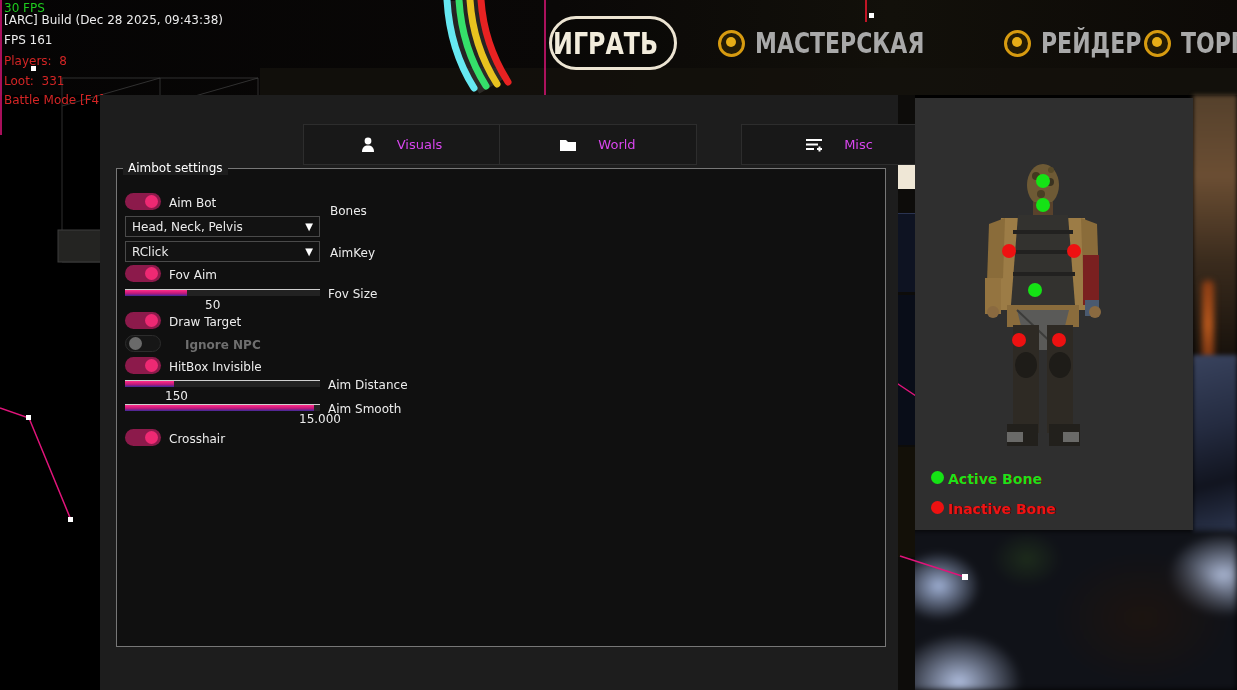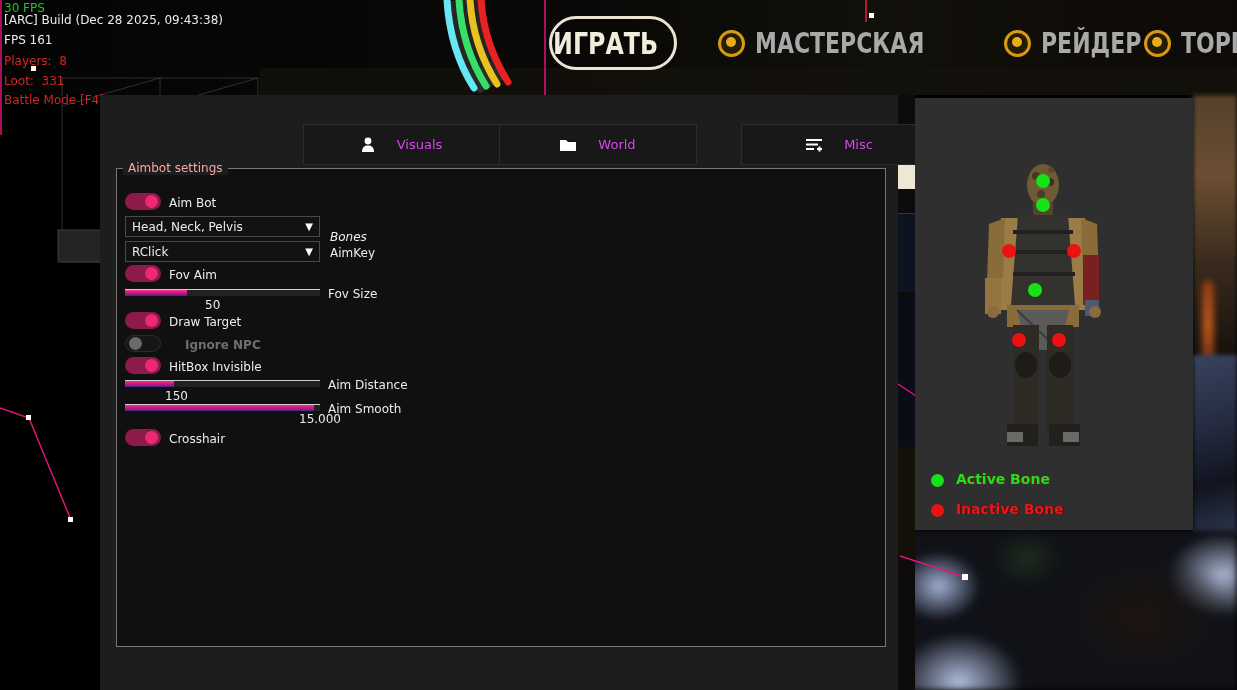--- a/index.html
+++ b/index.html
@@ -56,21 +56,21 @@
   
   .window{left:100px;top:95px;width:798px;height:595px;background:#1d1d1d;}
   .tab{position:absolute;top:29px;height:41px;display:flex;align-items:center;box-sizing:border-box;}
   .tab-active{left:0;width:203px;padding-left:48px;gap:16px;color:#e8e8e8;font-size:13px;}
   .tab-box{background:#181818;border:1px solid #2d2d2d;color:#d946ef;font-size:13px;justify-content:center;gap:22px;}
   .tb-1{left:203px;width:197px;} .tb-2{left:399px;width:198px;} .tb-3{left:596px;width:197px;margin-left:45px;}
   .tab svg{display:block;}
 
   
   .gbox{left:16px;top:73px;width:768px;height:477px;border:1px solid #777;background:#101010;}
-  .gbox-label{position:absolute;left:6px;top:-8px;background:#1d1d1d;padding:0 5px;font-size:12px;color:#fca5a5;}
+  .gbox-label{position:absolute;left:6px;top:-8px;background:#1d1d1d;padding:0 5px;font-size:12px;color:#ffffff;}
 
   
   .ctl-label{position:absolute;font-size:12px;color:#ededed;white-space:nowrap;}
   .dim{color:#6f6f6f;}
   .toggle{position:absolute;left:8px;width:36px;height:17px;border-radius:9px;box-sizing:border-box;}
   .toggle .knob{position:absolute;top:2px;width:13px;height:13px;border-radius:50%;}
   .toggle[data-state="on"]{background:#8c1a4b;}
   .toggle[data-state="on"] .knob{right:3px;background:#ee2973;}
   .toggle[data-state="off"]{background:#161616;border:1px solid #2c2c2c;}
   .toggle[data-state="off"] .knob{left:3px;top:1px;background:#6a6a6a;}
@@ -82,21 +82,21 @@
     background:linear-gradient(180deg,#ff2d8a 0%,#c2187a 55%,#3a2a9a 100%);}
   .slider-val{position:absolute;font-size:12px;color:#ececec;}
 
   
   .panel{left:915px;top:98px;width:278px;height:432px;background:#2f2f2f;}
   .panel-title{position:absolute;top:9px;left:0;width:100%;text-align:center;font-size:13px;color:#c8c8c8;}
   .model{position:absolute;left:48px;top:62px;}
   .hdot{position:absolute;width:14px;height:14px;border-radius:50%;margin:-7px 0 0 -7px;}
   .hdot[data-state="active"]{background:#15e315;}
   .hdot[data-state="inactive"]{background:#ee1111;}
-  .legend-row{position:absolute;left:16px;display:flex;align-items:flex-end;gap:12px;font-size:14px;font-weight:bold;}
+  .legend-row{position:absolute;left:16px;display:flex;align-items:flex-start;gap:4px;font-size:14px;font-weight:bold;}
   .lg-0{top:373px;color:#1de21d;text-shadow:1px 0 0 #7a1a00;}
   .lg-1{top:403px;color:#ed1515;text-shadow:1px 0 0 #500;}
   .legend-dot{width:13px;height:13px;border-radius:50%;flex:none;}
   .ld-0{background:#15e315;} .ld-1{background:#ee1111;}
 </style>
 </head>
 <body>
 
 <div class="abs bg-top"></div>
 <div class="abs bg-belowmenu"></div>
@@ -197,21 +197,21 @@
 
     <div class="toggle" style="top:24px;" data-state="on">
         <span class="knob"></span>
       </div>
     <span class="ctl-label" style="left:52px;top:27px;">Aim Bot</span>
 
     <div class="dropdown" style="top:47px;">
       <span>Head, Neck, Pelvis</span>
       <span class="caret">▼</span>
     </div>
-    <span class="ctl-label" style="left:213px;top:61px;font-style:italic;">Bones</span>
+    <span class="ctl-label" style="left:213px;top:35px;">Bones</span>
 
     <div class="dropdown" style="top:72px;">
       <span>RClick</span>
       <span class="caret">▼</span>
     </div>
     <span class="ctl-label" style="left:213px;top:77px;">AimKey</span>
 
     <div class="toggle" style="top:96px;" data-state="on">
         <span class="knob"></span>
       </div>

